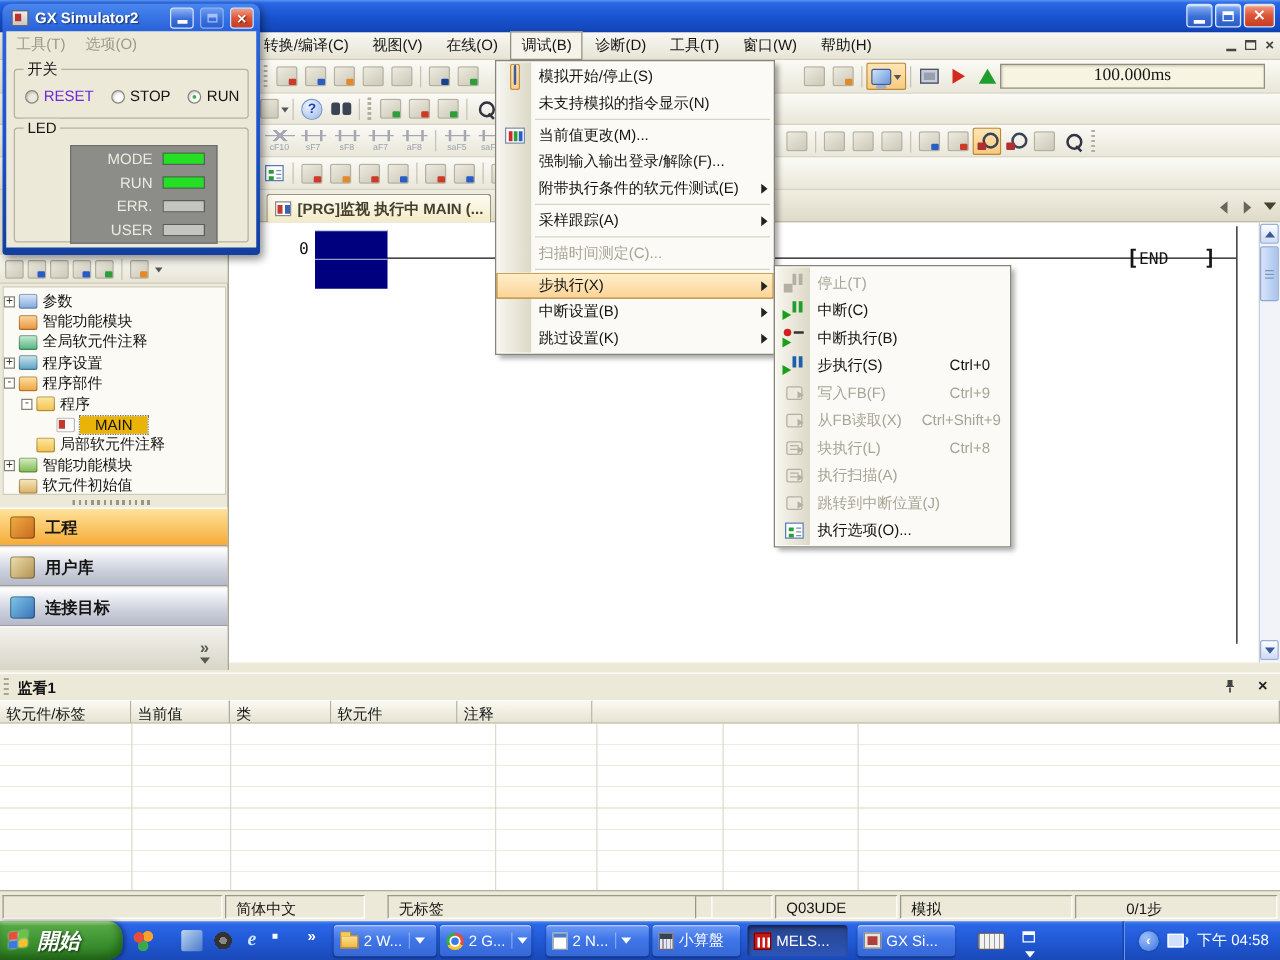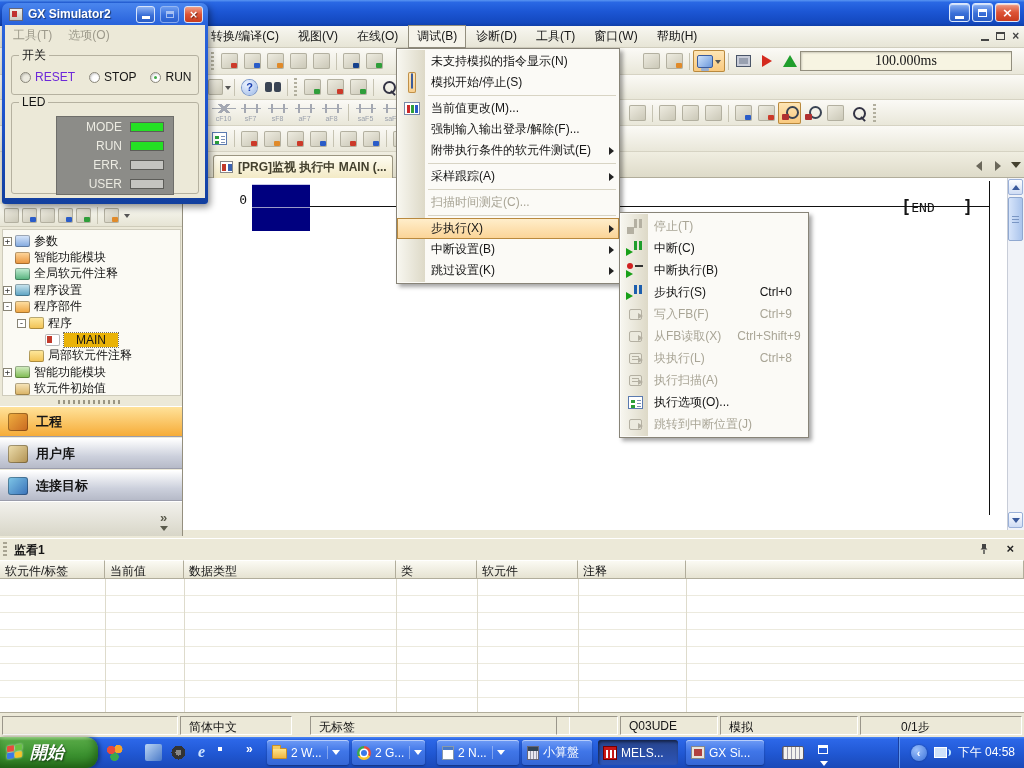--- a/index.html
+++ b/index.html
@@ -641,28 +641,28 @@
               <span>USER</span>
               <i class="ledbar off"></i>
             </div>
         </div>
       </div>
     </div>
   </div>
 
   <div class="popup" style="left:396px;top:48px;width:224px;z-index:60">
     <div class="mi">
+        <span class="micon">
+          <span class="chk"><span class="ic-mon sm"></span></span>
+        </span>
+        <span>模拟开始/停止(S)</span>
+      </div>
+    <div class="mi">
         <span class="micon"></span>
         <span>未支持模拟的指令显示(N)</span>
-      </div>
-    <div class="mi">
-        <span class="micon">
-          <span class="chk"><span class="ic-mon sm"></span></span>
-        </span>
-        <span>模拟开始/停止(S)</span>
       </div>
     <div class="msep"></div>
     <div class="mi">
         <span class="micon">
           <span class="ic-dev"></span>
         </span>
         <span>当前值更改(M)...</span>
       </div>
     <div class="mi">
         <span class="micon"></span>
@@ -764,46 +764,45 @@
         </span>
         <span>块执行(L)</span>
         <span class="sc">Ctrl+8</span>
       </div>
     <div class="mi dis" style="height:22px">
         <span class="micon">
           <span class="fbbox lines"></span>
         </span>
         <span>执行扫描(A)</span>
       </div>
+    <div class="mi dis" style="height:22px">
+        <span class="micon">
+          <span class="fbbox"></span>
+        </span>
+        <span>跳转到中断位置(J)</span>
+      </div>
     <div class="mi" style="height:22px">
         <span class="micon">
           <span class="ic-opt"></span>
         </span>
         <span>执行选项(O)...</span>
-      </div>
-    <div class="mi dis" style="height:22px">
-        <span class="micon">
-          <span class="fbbox"></span>
-        </span>
-        <span>跳转到中断位置(J)</span>
       </div>
   </div>
 
   <div id="watch" class="ab">
     <div id="wgrip"></div>
     <span id="wtitle">监看1</span>
     <svg class="wpin" viewBox="0 0 12 12">
         <path d="M4 1h4v4l1.5 1.5H2.5L4 5z" fill="#444"></path>
         <line x1="6" y1="7" x2="6" y2="11" stroke="#444" stroke-width="1.4"></line>
       </svg>
     <span class="wclose">×</span>
     <div id="whdr">
       <span class="wh" style="width:105px">软元件/标签</span>
       <span class="wh" style="width:79px">当前值</span>
-      <span class="wh" style="width:212px">数据类型</span>
       <span class="wh" style="width:81px">类</span>
       <span class="wh" style="width:101px">软元件</span>
       <span class="wh" style="width:108px">注释</span>
       <span class="wh" style="flex:1"></span>
     </div>
     <div id="wbody">
       <i class="vline" style="left:105px"></i>
       <i class="vline" style="left:184px"></i>
       <i class="vline" style="left:396px"></i>
       <i class="vline" style="left:477px"></i>

